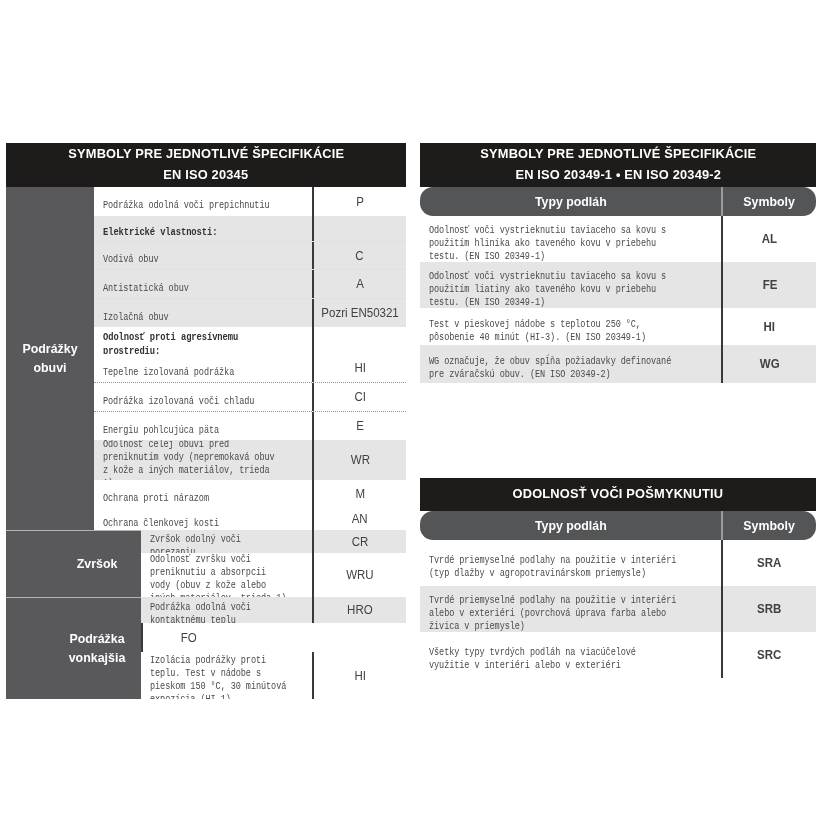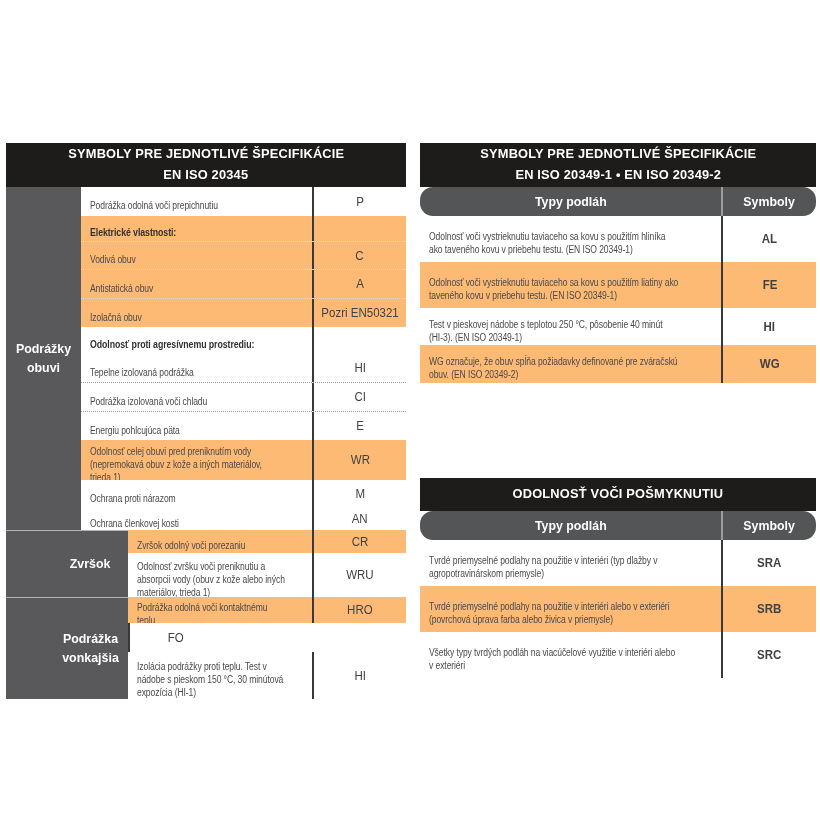--- a/index.html
+++ b/index.html
@@ -20,45 +20,45 @@
   .hdr span { display:block; transform:scaleX(.95); font-size:13.5px; line-height:1.55; letter-spacing:.2px; white-space:nowrap; }
 
   .subhdr { background:#545557; color:#ffffff; font-weight:bold; display:flex;border-radius:13px; }
   .sh-desc { flex:1; display:flex; align-items:center; justify-content:center; }
   .sh-sym  { width:93px; flex-shrink:0; border-left:2px solid #9b9c9e; display:flex; align-items:center; justify-content:center; }
   .subhdr span { transform:scaleX(.95); font-size:13px; white-space:nowrap; }
 
   
   .section { display:flex; }
   .gcell {
-    width:75px; flex-shrink:0; background:#59595b; color:#ffffff; font-weight:bold;
+    width:88px; flex-shrink:0; background:#59595b; color:#ffffff; font-weight:bold;
     display:flex; align-items:center; justify-content:center; text-align:center;
     font-size:13.5px; line-height:1.35;
   }
   .gcell span { display:block; transform:scaleX(.92); padding:0 5px; }
   .section + .section .gcell { border-top:1px solid rgba(255,255,255,.55);padding-left:47px; }
   .rows { flex:1; display:flex; flex-direction:column; }
 
   
   .row { display:flex; }
-  .desc { flex:1; display:flex; align-items:center; padding:10px 0 2px 9px; overflow:hidden; }
+  .desc { flex:1; display:flex; align-items:center; padding:10px 0 2px 9px; overflow:hidden;font-family:Liberation Mono, monospace; }
   .desc .cnd {
     display:block; width:117%; transform:scaleX(.855); transform-origin:0 50%;
     font-size:10px; line-height:1.3; letter-spacing:-.1px; color:#4a4a4c;
   }
   .row.bold .cnd { font-weight:bold; color:#323234; font-size:10.3px; }
   .sym {
     width:92px; flex-shrink:0; border-left:2px solid #39393b;
     display:flex; align-items:center; justify-content:center;
     font-size:12.5px; color:#414143;
   }
   .sym span { transform:scaleX(.92); white-space:nowrap; }
   .rt .sym { width:93px;font-weight:bold; }
 
-  .gray  { background:#fdba74; }
+  .gray  { background:#e5e5e5; }
   .white { background:#ffffff; }
   .sep-light { border-top:1px dotted #dcdcdc; }
   .sep-dot   { border-top:1px dotted #97979a; }
 
   
   #tbl-20345 { left:6px;   top:143px; width:400px; }
   #tbl-20349 { left:420px; top:143px; width:396px; }
   #tbl-slip  { left:420px; top:478px; width:396px; }
 </style>
 </head>

